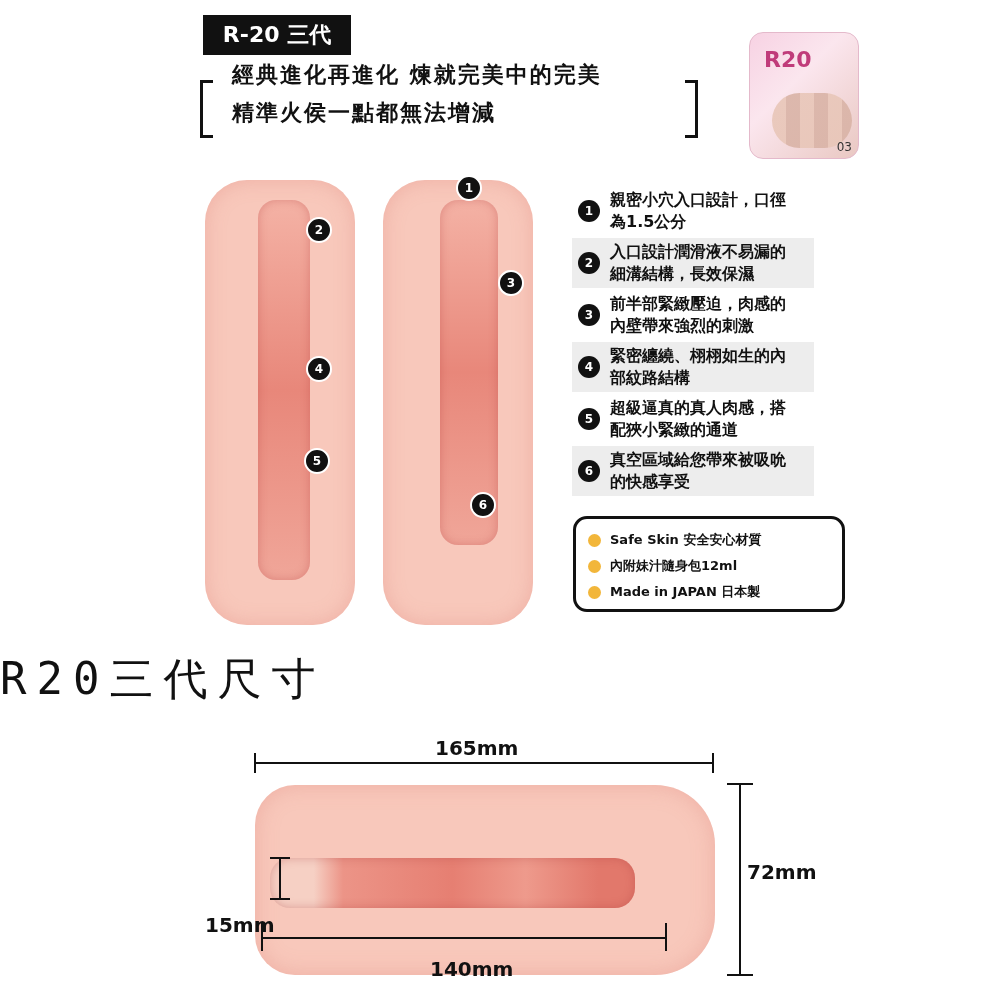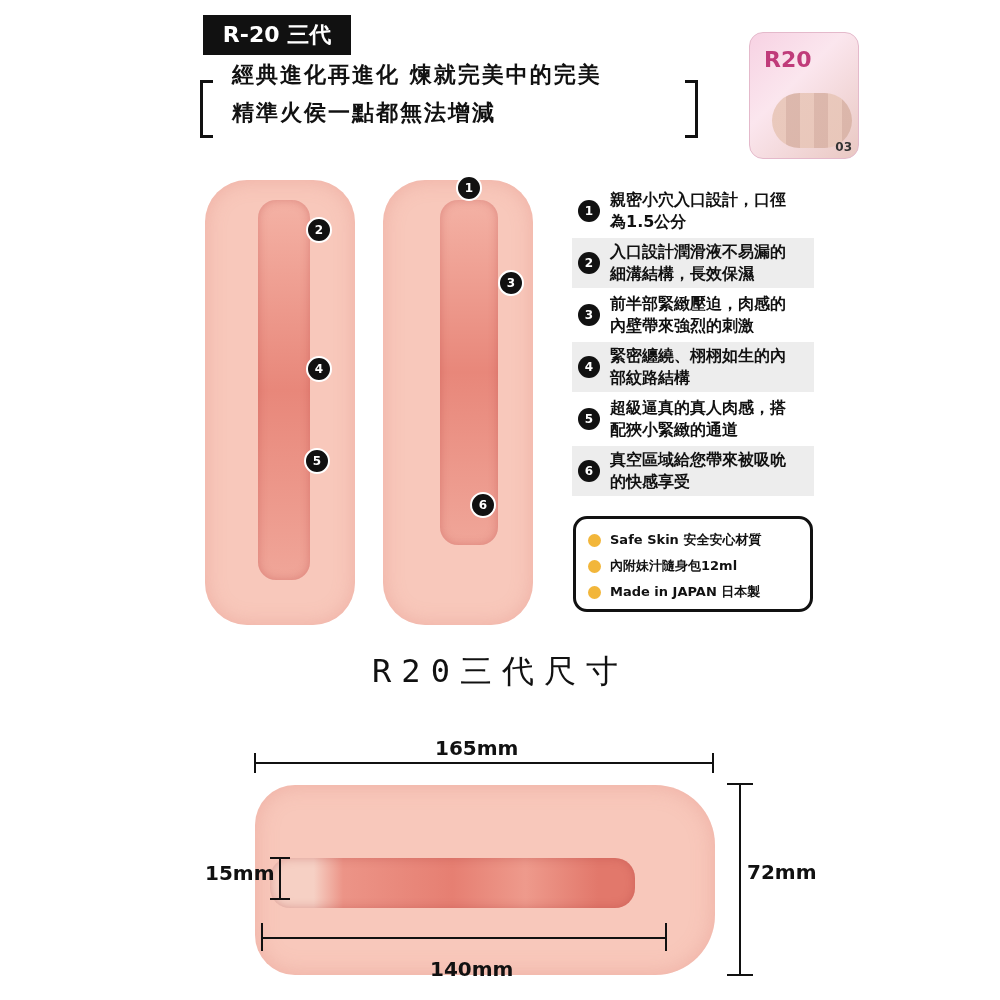--- a/index.html
+++ b/index.html
@@ -23,21 +23,21 @@
       left: 713px; top: 32px; width: 108px; height: 125px;
       background: linear-gradient(135deg, #f7d2e3 0%, #fbe6ee 40%, #e9c8c2 100%);
       border: 1px solid #e4b9cb; border-radius: 14px; overflow: hidden; margin-left: 36px;
     }
     .package .logo { position: absolute; left: 14px; top: 14px; font-weight: bold; color: #c03b7a; font-size: 22px; }
     .package .blur {
       position: absolute; left: 22px; top: 60px; width: 80px; height: 55px; border-radius: 30px;
       background: repeating-linear-gradient(90deg, #e8c6b8 0 14px, #d9b3a6 14px 28px);
       opacity: 0.9;
     }
-    .package .num { position: absolute; right: 6px; bottom: 4px; font-weight: bold; font-size: 12px; color: #333; }
+    .package .num { position: absolute; right: 6px; bottom: 4px; font-weight: normal; font-size: 12px; color: #333; }
 
     
     .half {
       background: #f8c8bb; border-radius: 42px;
       box-shadow: inset 0 0 20px rgba(220,130,120,0.35);
     }
     .channel {
       background: linear-gradient(180deg, #f4b2a5, #e8877a 50%, #f0a699);
       border-radius: 18px; box-shadow: inset 0 0 10px rgba(180,60,60,0.35);
     }
@@ -54,29 +54,29 @@
     .feature.shaded { background: #ededed; }
     .feature .num {
       width: 22px; height: 22px; border-radius: 50%; background: #111; color: #fff; flex: none;
       font-size: 12px; font-weight: bold; display: flex; align-items: center; justify-content: center;
       margin: 0 10px 0 6px;
     }
     .feature .text { font-size: 16px; font-weight: bold; line-height: 22px; }
 
     
     .spec-box {
-      left: 573px; top: 516px; width: 240px; height: 96px; border: 3px solid #111; border-radius: 14px;
+      left: 573px; top: 516px; width: 272px; height: 96px; border: 3px solid #111; border-radius: 14px;
       padding: 8px 16px 0 12px; box-sizing: border-box;
     }
     .spec-row { display: flex; align-items: center; height: 26px; font-weight: bold; font-size: 13px; }
     .dot { width: 13px; height: 13px; border-radius: 50%; background: #f2b63a; margin-right: 9px; flex: none; }
 
     
     .section-title {
-      left: 0; width: 1000px; top: 650px; text-align: center; font-size: 32px; letter-spacing: 10px;
+      left: 0; width: 1000px; top: 650px; font-size: 44px; letter-spacing: 10px;
       font-family: "DejaVu Sans Mono", "Liberation Mono", monospace;
     }
 
     
     .dim-line { background: #111; }
     .dim-label { font-size: 20px; font-weight: bold; }
     .body-shape {
       left: 255px; top: 785px; width: 460px; height: 190px; background: #f8c8bb; border-radius: 40px 60px 60px 40px;
       box-shadow: inset 0 0 22px rgba(220,130,120,0.35);
     }
@@ -176,21 +176,21 @@
 <div class="abs section-title">R20三代尺寸</div>
 
 <div class="abs dim-label" style="left:435px; top:736px;">165mm</div>
 <div class="abs dim-line" style="left:255px; top:762px; width:458px; height:2px;"></div>
 <div class="abs dim-line" style="left:254px; top:753px; width:2px; height:20px;"></div>
 <div class="abs dim-line" style="left:712px; top:753px; width:2px; height:20px;"></div>
 
 <div class="abs body-shape"></div>
 <div class="abs body-channel"></div>
 
-<div class="abs dim-label" style="left:205px; top:861px;">15mm</div>
+<div class="abs dim-label" style="left:205px; top:913px;">15mm</div>
 <div class="abs dim-line" style="left:279px; top:857px; width:2px; height:42px;"></div>
 <div class="abs dim-line" style="left:270px; top:857px; width:20px; height:2px;"></div>
 <div class="abs dim-line" style="left:270px; top:898px; width:20px; height:2px;"></div>
 
 <div class="abs dim-line" style="left:262px; top:937px; width:404px; height:2px;"></div>
 <div class="abs dim-line" style="left:261px; top:923px; width:2px; height:28px;"></div>
 <div class="abs dim-line" style="left:665px; top:923px; width:2px; height:28px;"></div>
 <div class="abs dim-label" style="left:430px; top:957px;">140mm</div>
 
 <div class="abs dim-line" style="left:739px; top:783px; width:2px; height:192px;"></div>

